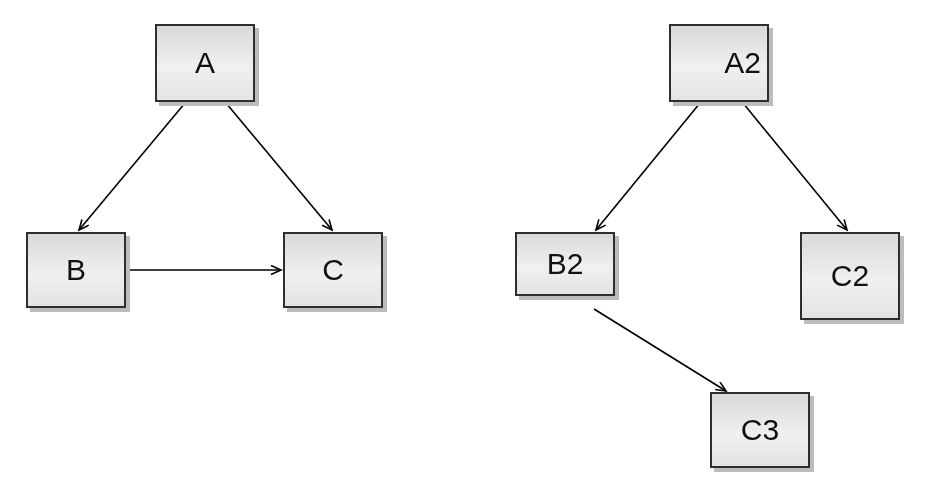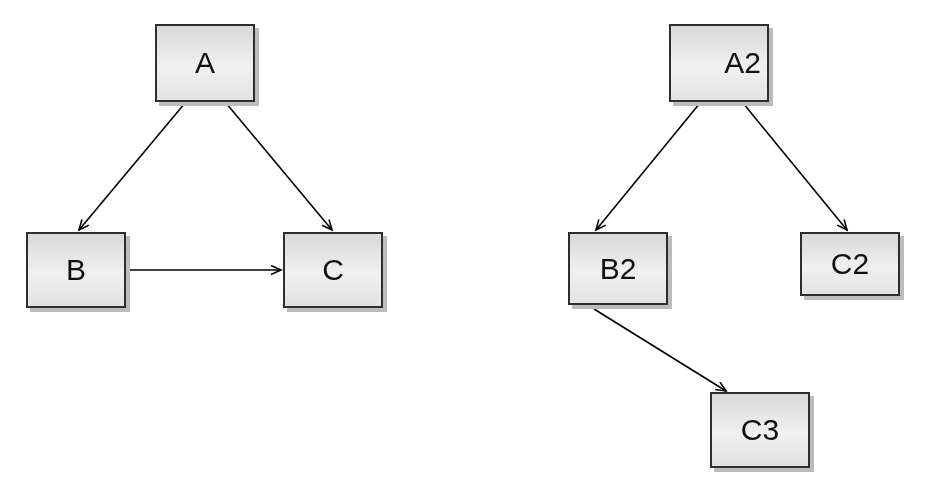--- a/index.html
+++ b/index.html
@@ -66,23 +66,23 @@
       </div>
       <div class="node" style="left: 26px; top: 232px; width: 100px; height: 76px;">
         <span class="node-label">B</span>
       </div>
       <div class="node" style="left: 283px; top: 232px; width: 100px; height: 76px;">
         <span class="node-label">C</span>
       </div>
       <div class="node" style="left: 669px; top: 24px; width: 100px; height: 78px; padding-left: 47px;">
         <span class="node-label">A2</span>
       </div>
-      <div class="node" style="left: 568px; top: 232px; width: 100px; height: 73px;">
+      <div class="node" style="left: 515px; top: 232px; width: 100px; height: 64px;">
         <span class="node-label">B2</span>
       </div>
-      <div class="node" style="left: 800px; top: 232px; width: 100px; height: 64px;">
+      <div class="node" style="left: 800px; top: 232px; width: 100px; height: 88px;">
         <span class="node-label">C2</span>
       </div>
       <div class="node" style="left: 677px; top: 392px; width: 100px; height: 76px; margin-left: 33px;">
         <span class="node-label">C3</span>
       </div>
     </div>
 </div>
 
 </body></html>

